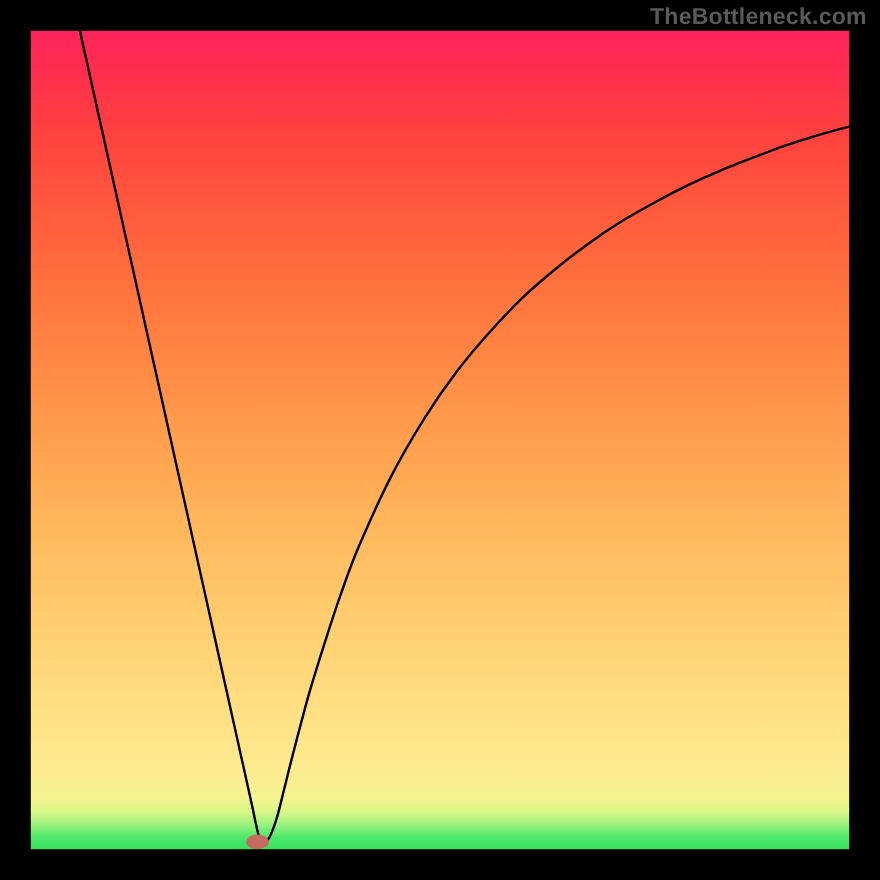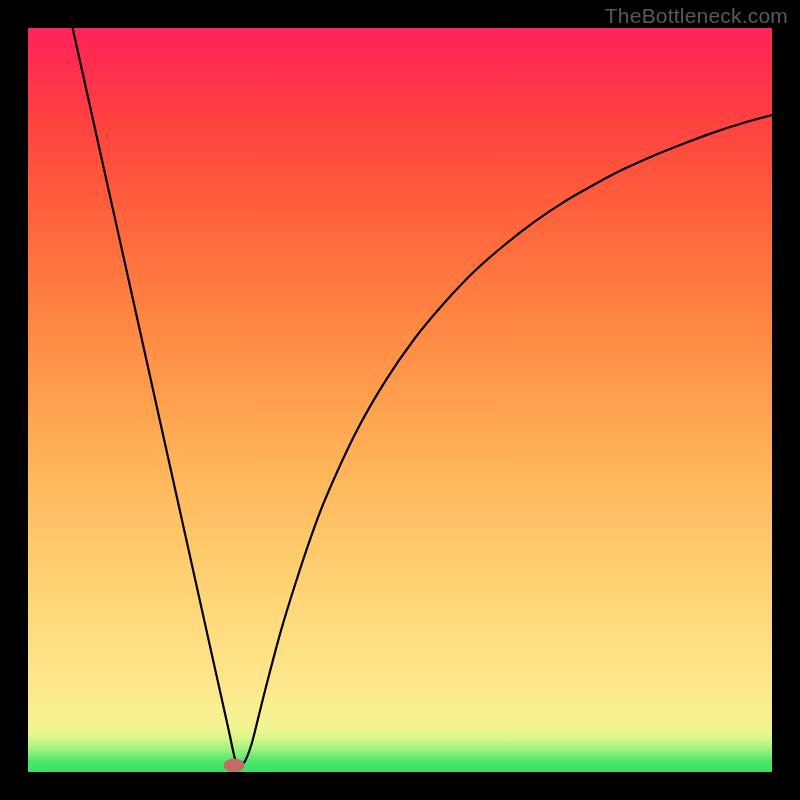--- a/index.html
+++ b/index.html
@@ -45,21 +45,21 @@
       #ff2b50 96%,
       #ff235b 100%
     );
   }
   .watermark {
     position: absolute;
     top: 4px;
     right: 12px;
     color: #5a5a5a;
     font-size: 21px;
-    font-weight: 400;
+    font-weight: 700;
     letter-spacing: 0.2px;
     user-select: none;
   }
   svg.curve {
     position: absolute;
     top: 0;
     left: 0;
     width: 744px;
     height: 744px;
   }

